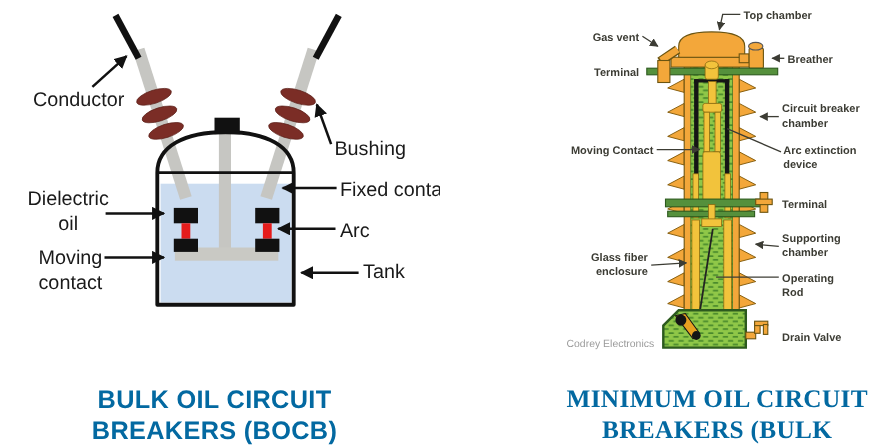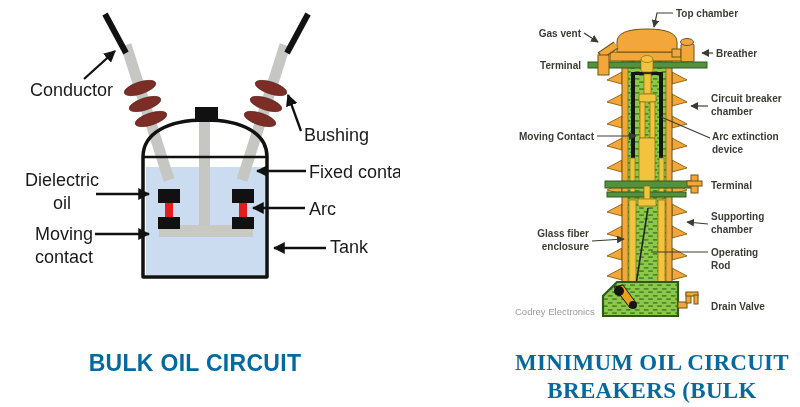--- a/index.html
+++ b/index.html
@@ -241,19 +241,20 @@
     <text class="rlbl" x="311" y="269">Rod</text>
     <line class="leaderR" x1="308" y1="252" x2="251" y2="252"></line>
 
     <text class="rlbl" x="311" y="310">Drain Valve</text>
 
     <text class="wmark" x="115" y="315">Codrey Electronics</text>
   </svg>
 
   <div class="panel-title" id="bocb-title">
     <div>BULK OIL CIRCUIT</div>
+    <div>BREAKERS (BOCB)</div>
   </div>
   <div class="panel-title" id="mocb-title">
     <div>MINIMUM OIL CIRCUIT</div>
     <div>BREAKERS (BULK</div>
   </div>
 
 </div>
 
 </body></html>

